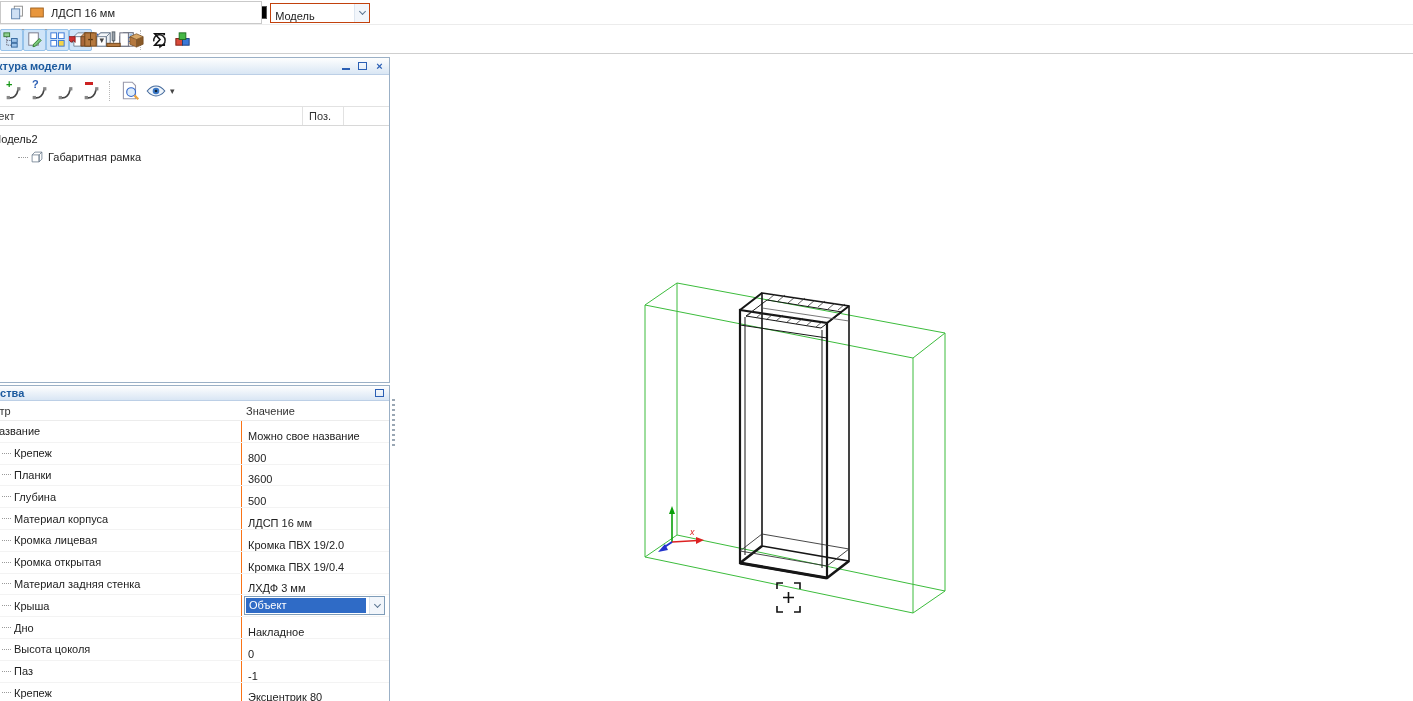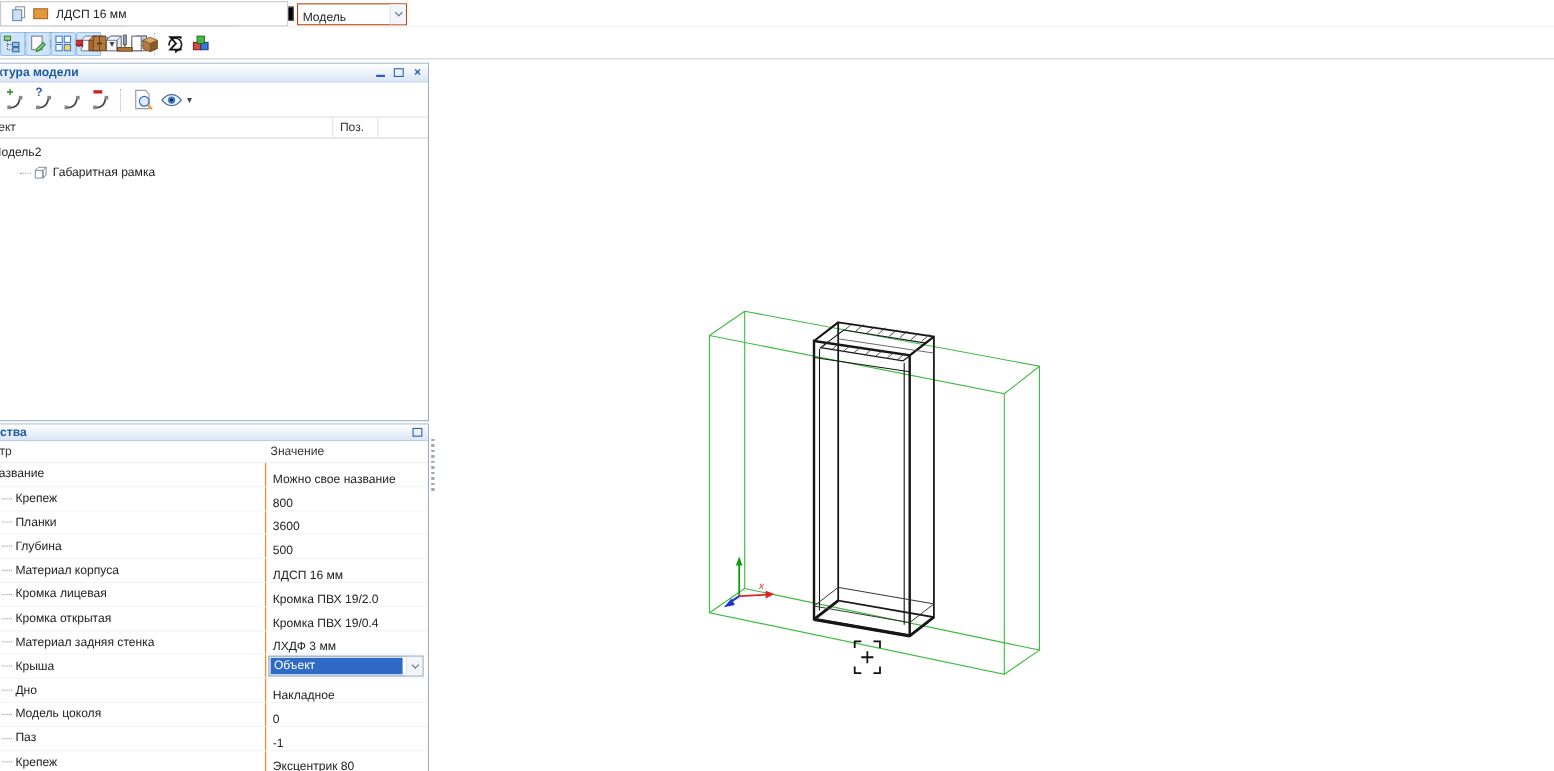--- a/index.html
+++ b/index.html
@@ -940,21 +940,21 @@
           <span class="leader"></span>
           <span>Дно</span>
         </span>
       <span class="pval">
           <span>Накладное</span>
         </span>
     </div>
     <div class="prow">
       <span class="pname ind2">
           <span class="leader"></span>
-          <span>Модель цоколя</span>
+          <span>Высота цоколя</span>
         </span>
       <span class="pval">
           <span>0</span>
         </span>
     </div>
     <div class="prow">
       <span class="pname ind2">
           <span class="leader"></span>
           <span>Паз</span>
         </span>

